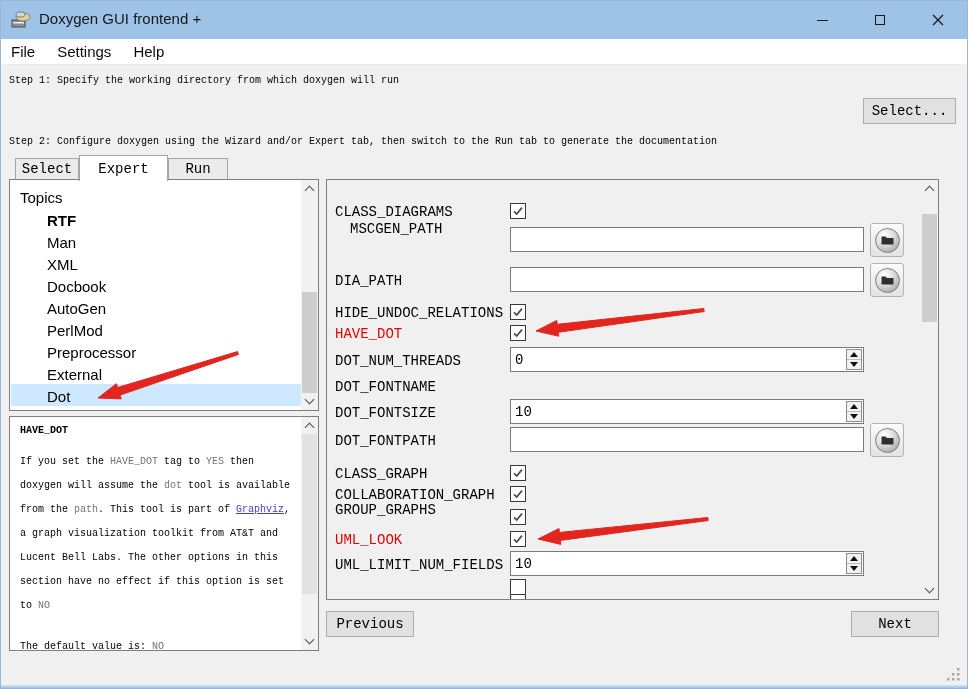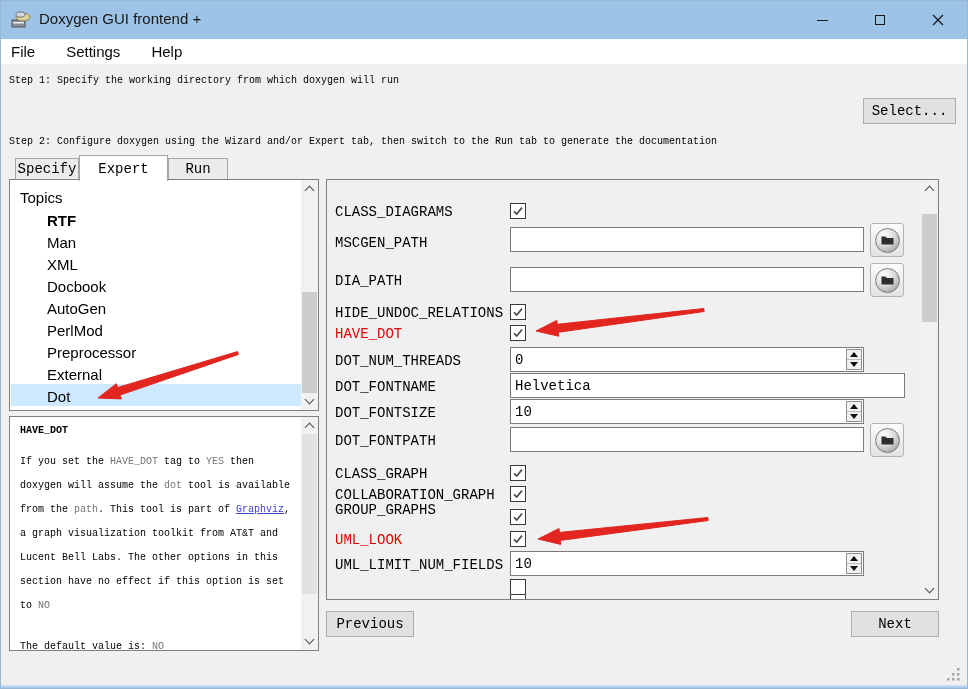--- a/index.html
+++ b/index.html
@@ -14,21 +14,21 @@
   .titlebar{position:absolute;left:0;top:0;right:0;height:38px;background:var(--titlebar);}
   .title-icon{position:absolute;left:9px;top:8px;width:22px;height:21px;}
   .title-text{position:absolute;left:38px;top:9px;font-size:15px;color:#181818;}
   .win-btn{position:absolute;top:0;width:58px;height:38px;display:flex;align-items:center;justify-content:center;}
   .wb-min{right:116px;}.wb-max{right:58px;}.wb-close{right:0;}
   .glyph-min{width:11px;height:0;border-top:1.4px solid #1a1a1a;}
   .glyph-max{width:10px;height:10px;border:1.2px solid #1a1a1a;}
 
   
   .menubar{position:absolute;left:0;top:38px;right:0;height:26px;background:#ffffff;
-           display:flex;align-items:center;padding-left:10px;gap:31px;border-bottom:1px solid #ececec;}
+           display:flex;align-items:center;padding-left:10px;gap:22px;border-bottom:1px solid #ececec;}
   .menu-item{font-size:15px;color:#0a0a0a;}
 
   
   .mono{font-family:"Liberation Mono",monospace;font-size:10px;color:#000;}
 
   .step-label{position:absolute;left:8px;height:18px;white-space:nowrap;}
   .text-input{position:absolute;border:1px solid #7b7b7b;background:#fff;height:26px;
               font-family:"Liberation Mono",monospace;font-size:14px;color:#000;padding:0 4px;}
   .btn{position:absolute;background:#e1e1e1;border:1px solid #adadad;height:26px;
        font-family:"Liberation Mono",monospace;font-size:14px;color:#000;
@@ -123,21 +123,21 @@
     <span class="menu-item">File</span>
     <span class="menu-item">Settings</span>
     <span class="menu-item">Help</span>
   </div>
 
   <div class="step-label mono" style="top:74px;">Step 1: Specify the working directory from which doxygen will run</div>
   <button class="btn" style="left:862px;top:97px;width:93px;">Select...</button>
 
   <div class="step-label mono" style="top:135px;">Step 2: Configure doxygen using the Wizard and/or Expert tab, then switch to the Run tab to generate the documentation</div>
 
-  <div class="tab" style="left:14px;width:64px;">Specify</div>
+  <div class="tab" style="left:14px;width:64px;">Select</div>
   <div class="tab active" style="left:78px;width:89px;">Expert</div>
   <div class="tab" style="left:167px;width:60px;">Run</div>
 
   <div class="panel" style="left:8px;top:178px;width:310px;height:232px;">
     <div class="tree-hl" style="top:204px;"></div>
     <div class="tree-row" style="top:6px;">Topics</div>
     <div class="tree-row tree-child" style="top:29px;font-weight:bold;">RTF</div>
     <div class="tree-row tree-child" style="top:51px;">Man</div>
     <div class="tree-row tree-child" style="top:73px;">XML</div>
     <div class="tree-row tree-child" style="top:95px;">Docbook</div>
@@ -174,21 +174,21 @@
 
   <div class="rpanel">
 
     <span class="flabel" style="top:24px;">CLASS_DIAGRAMS</span>
     <span class="cb checked" style="top:23px;">
         <svg class="tick" width="12" height="12" viewBox="0 0 12 12">
           <path d="M2 6.4 L4.7 9 L10 2.6" fill="none" stroke="#4b4b4b" stroke-width="1.7"></path>
         </svg>
       </span>
 
-    <span class="flabel" style="top:55px;">MSCGEN_PATH</span>
+    <span class="flabel" style="top:41px;margin-left:15px;">MSCGEN_PATH</span>
     <input class="tinput" style="top: 47px; width: 354px;" value="">
     <button class="folder-btn" style="top:43px;">
         <span class="fcircle">
           <svg width="13" height="10" viewBox="0 0 13 10">
             <path d="M0.5 1.5 h4 l1.5 1.5 h6.5 v6.5 h-12 z" fill="#2e2e2e"></path>
           </svg>
         </span>
       </button>
 
     <span class="flabel" style="top:93px;">DIA_PATH</span>
@@ -222,21 +222,20 @@
         <span class="spin-half">
             <i class="tri-up"></i>
           </span>
         <span class="spin-half">
             <i class="tri-down"></i>
           </span>
       </span>
     </span>
 
     <span class="flabel" style="top:199px;">DOT_FONTNAME</span>
-    <input class="tinput" style="top: 193px; width: 395px;" value="Helvetica">
 
     <span class="flabel" style="top:225px;">DOT_FONTSIZE</span>
     <span class="spinbox" style="top:219px;">
       <input class="tinput" value="10" style="">
       <span class="spinner">
         <span class="spin-half">
             <i class="tri-up"></i>
           </span>
         <span class="spin-half">
             <i class="tri-down"></i>

